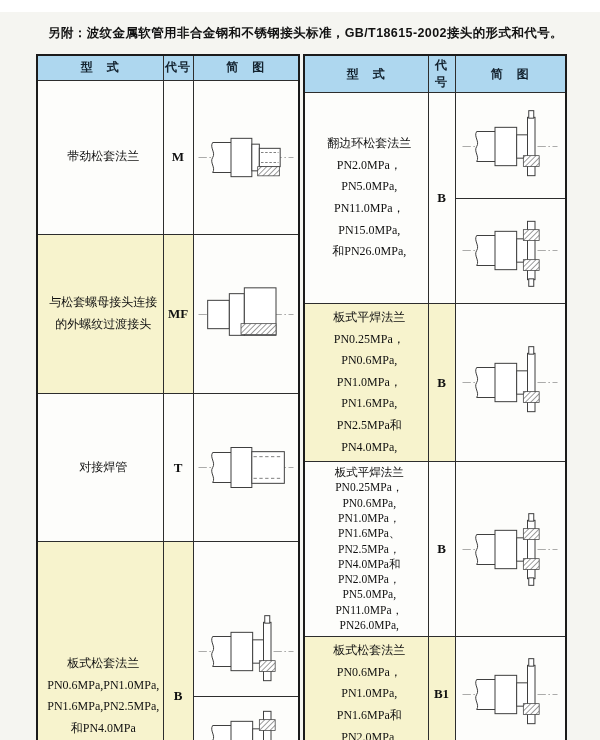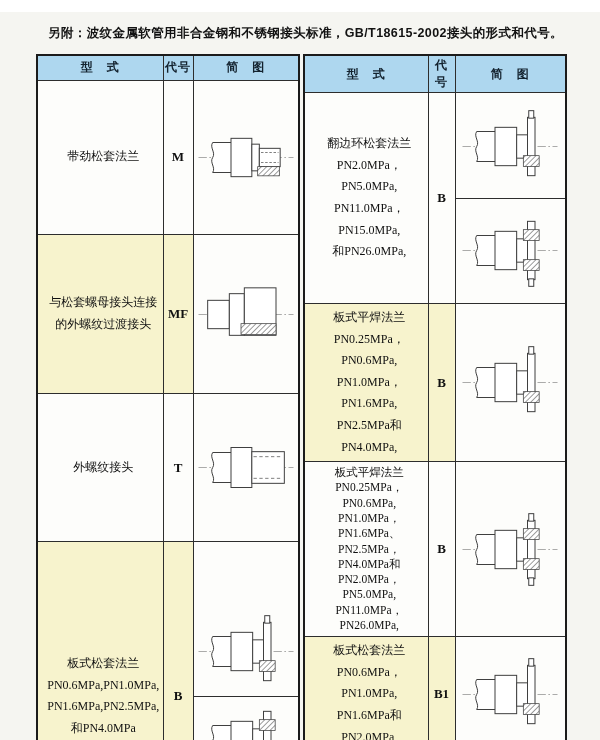--- a/index.html
+++ b/index.html
@@ -90,21 +90,21 @@
                   <line x1="3" y1="45" x2="117" y2="45" stroke="#707070" stroke-width="0.7" stroke-dasharray="10 3 2 3"></line>
                   <rect x="14" y="28" width="26" height="34" stroke="#3f3f3f" stroke-width="1.2" fill="#ffffff"></rect>
                   <rect x="40" y="20" width="18" height="50" stroke="#3f3f3f" stroke-width="1.2" fill="#ffffff"></rect>
                   <rect x="58" y="13" width="38" height="57" stroke="#3f3f3f" stroke-width="1.2" fill="#ffffff"></rect>
                   <rect x="54" y="56" width="42" height="13" fill="url(#h3)" stroke="#3f3f3f" stroke-width="0.9"></rect>
                 </svg>
               </div>
           </td>
         </tr>
         <tr style="height:86px">
-          <td class="type-cell">外螺纹接头</td>
+          <td class="type-cell">对接焊管</td>
           <td class="code-cell">T</td>
           <td class="diag-cell">
             <div class="diag">
                 <svg viewBox="0 0 120 90" width="100" height="75" aria-hidden="true">
                   <defs>
                     <pattern id="h4" width="4.5" height="4.5" patternUnits="userSpaceOnUse" patternTransform="rotate(45)">
                       <rect width="4.5" height="4.5" fill="#ffffff"></rect>
                       <line x1="0" y1="0" x2="0" y2="4.5" stroke="#4a4a4a" stroke-width="1.3"></line>
                     </pattern>
                   </defs>

